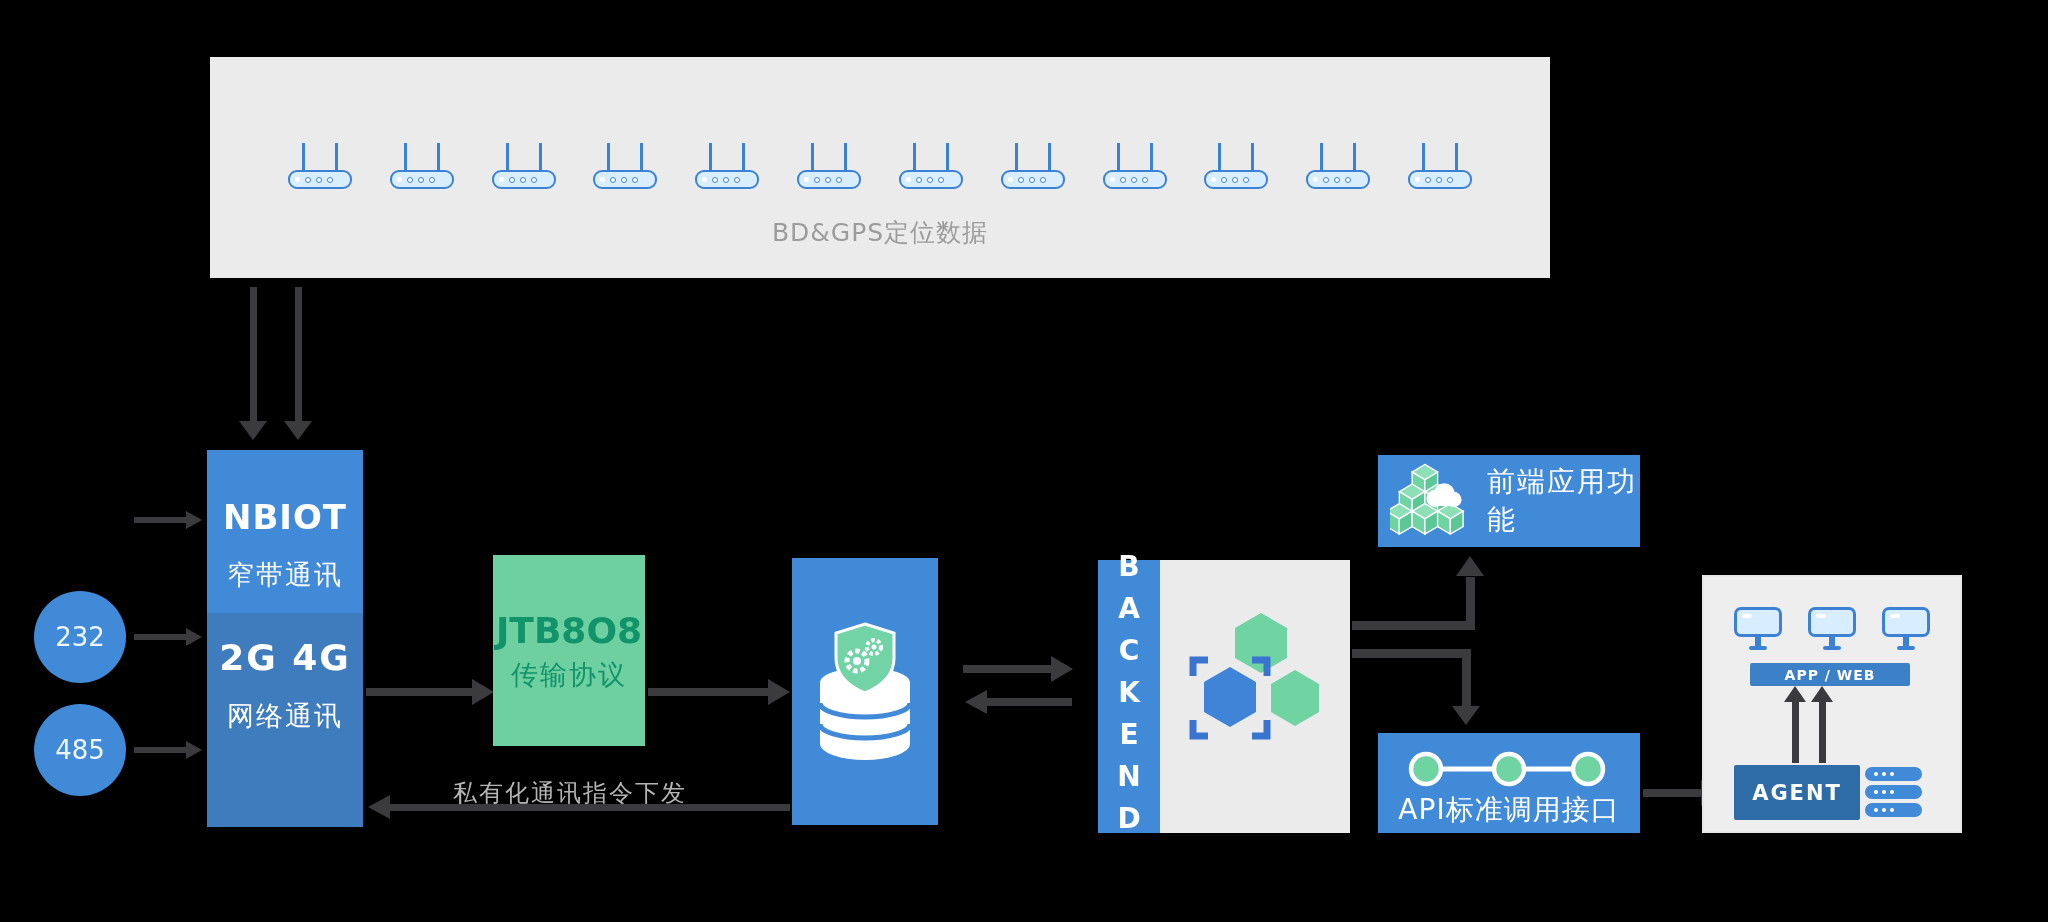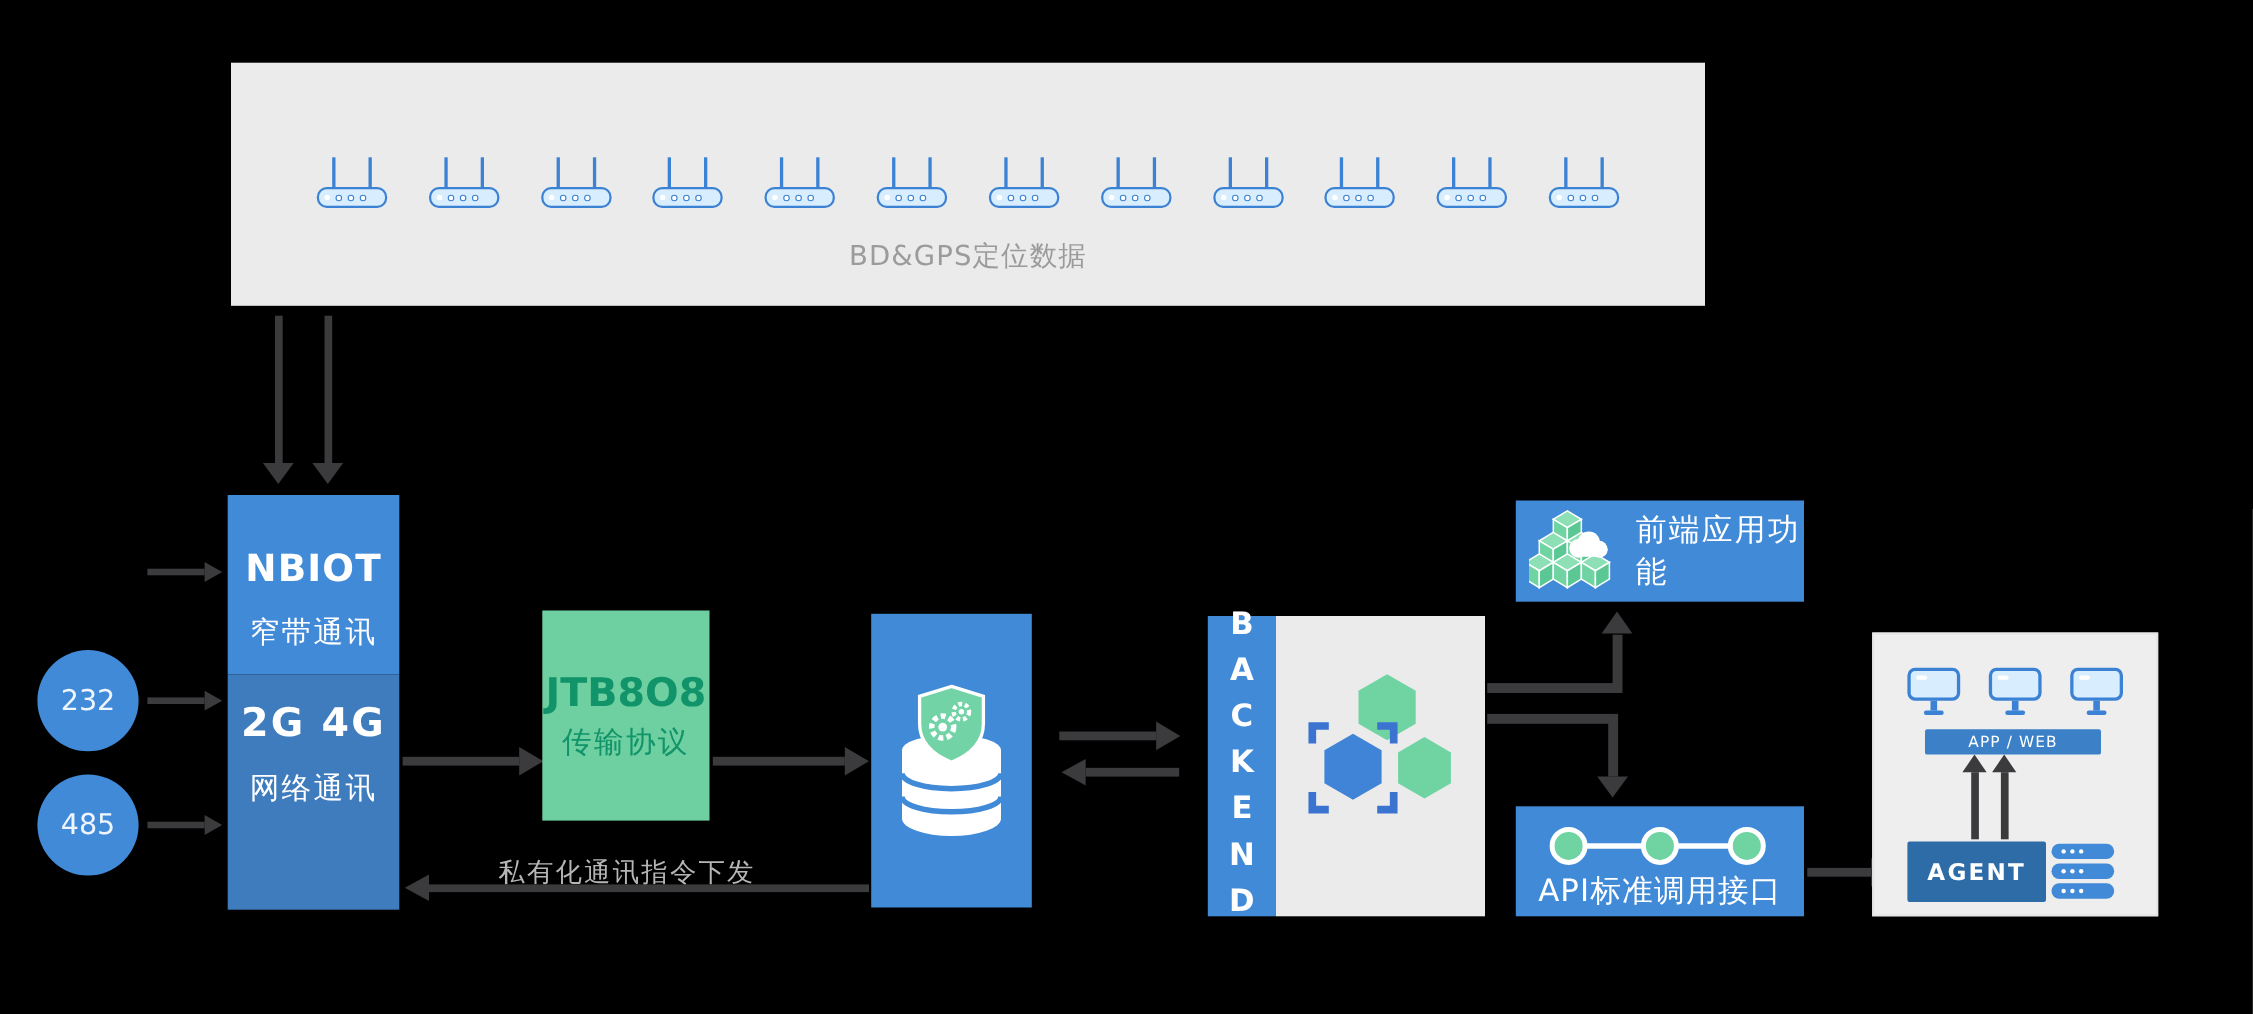--- a/index.html
+++ b/index.html
@@ -68,21 +68,21 @@
 
   
   .clientpanel{left:1702px;top:575px;width:260px;height:258px;background:var(--panel2);border:2px solid #e7e6e6}
   .monitors{display:flex;justify-content:center;gap:26px;margin-top:30px}
   .monitor{width:48px;height:48px;position:relative}
   .monitor .screen{width:48px;height:30px;background:var(--icofill);border:3px solid var(--icoline);border-radius:7px;position:relative}
   .monitor .dash{position:absolute;left:5px;top:4px;width:10px;height:4px;background:#fff;border-radius:2px}
   .monitor .neck{position:absolute;left:21px;top:30px;width:6px;height:9px;background:var(--icoline)}
   .monitor .base{position:absolute;left:15px;top:39px;width:18px;height:4px;background:var(--icoline);border-radius:2px}
   .appweb{position:absolute;left:46px;top:86px;width:160px;height:23px;background:var(--barblue);
-    color:#fff;font-size:14px;font-weight:normal;letter-spacing:1px;display:flex;align-items:center;justify-content:center;border-radius:2px}
+    color:#fff;font-size:14px;font-weight:bold;letter-spacing:1px;display:flex;align-items:center;justify-content:center;border-radius:2px}
   .agent{position:absolute;left:30px;top:188px;width:126px;height:55px;background:var(--agent);border-radius:2px;
     color:#fff;font-size:21px;font-weight:bold;letter-spacing:2px;display:flex;align-items:center;justify-content:center}
   .server{position:absolute;left:161px;width:57px;height:14px;background:var(--blue);border-radius:7px}
   .server i{position:absolute;left:9px;top:5px;width:4px;height:4px;border-radius:50%;background:#fff;box-shadow:8px 0 0 #fff,16px 0 0 #fff}
 
   .downlink-label{position:absolute;left:400px;top:777px;width:340px;text-align:center;font-size:24px;color:#b5b5b5;letter-spacing:2px}
 </style>
 </head>
 <body>
 

